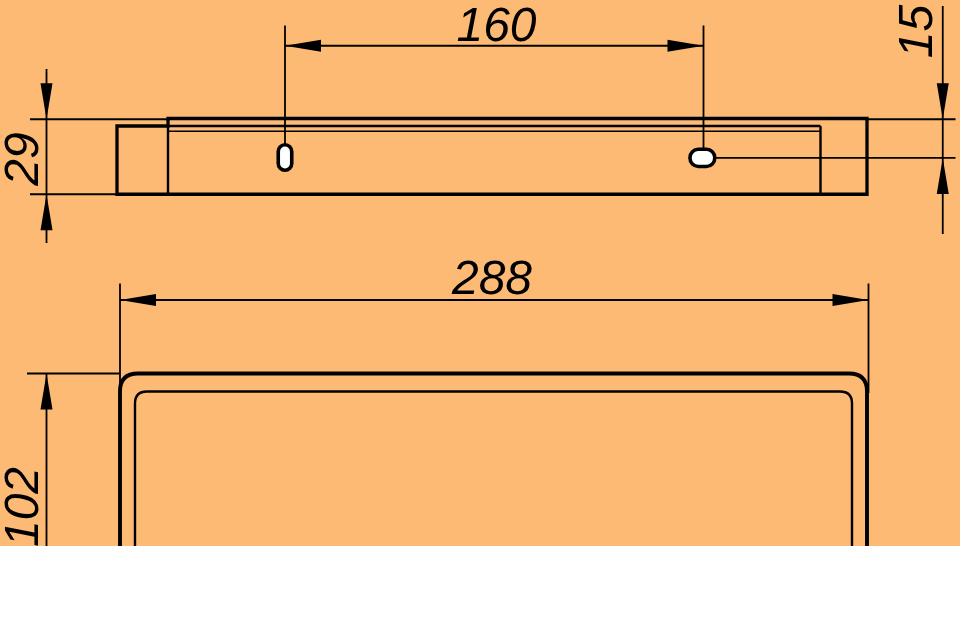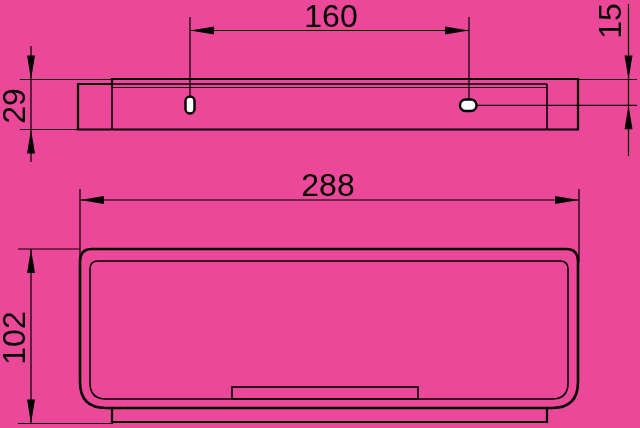--- a/index.html
+++ b/index.html
@@ -3,23 +3,24 @@
 <meta charset="utf-8">
 <style>
   html, body {
     margin: 0;
     padding: 0;
     background: #ffffff;
   }
   .canvas {
     position: relative;
     width: 640px;
-    height: 428px;
-    background: #ec4899;
+    height: 364px;
+    background: #fdba74;
     overflow: hidden;
+    font-style: italic;
   }
   svg {
     display: block;
   }
   .dim-text {
     font-family: "Liberation Sans", "DejaVu Sans", sans-serif;
     font-size: 32px;
     fill: #000000;
   }
   .thin  { stroke: #000000; stroke-width: 1.2; fill: none; }

